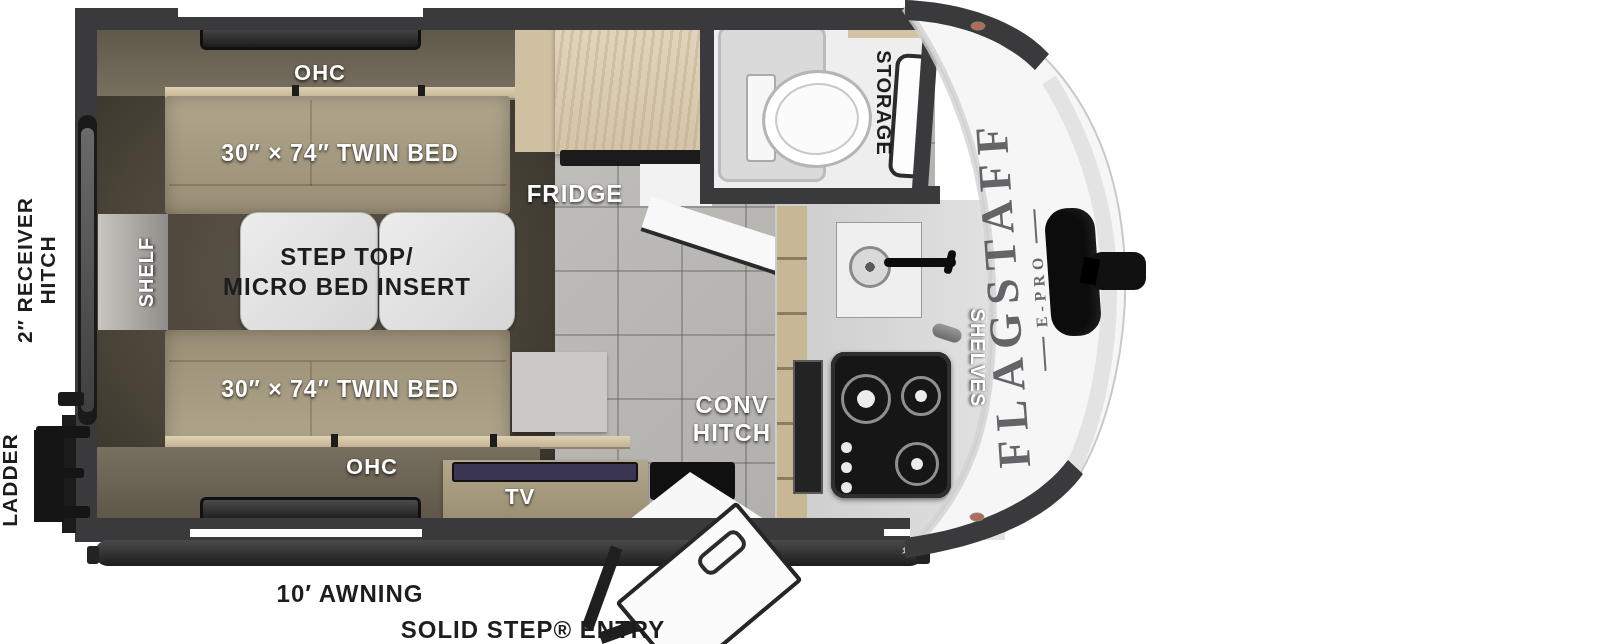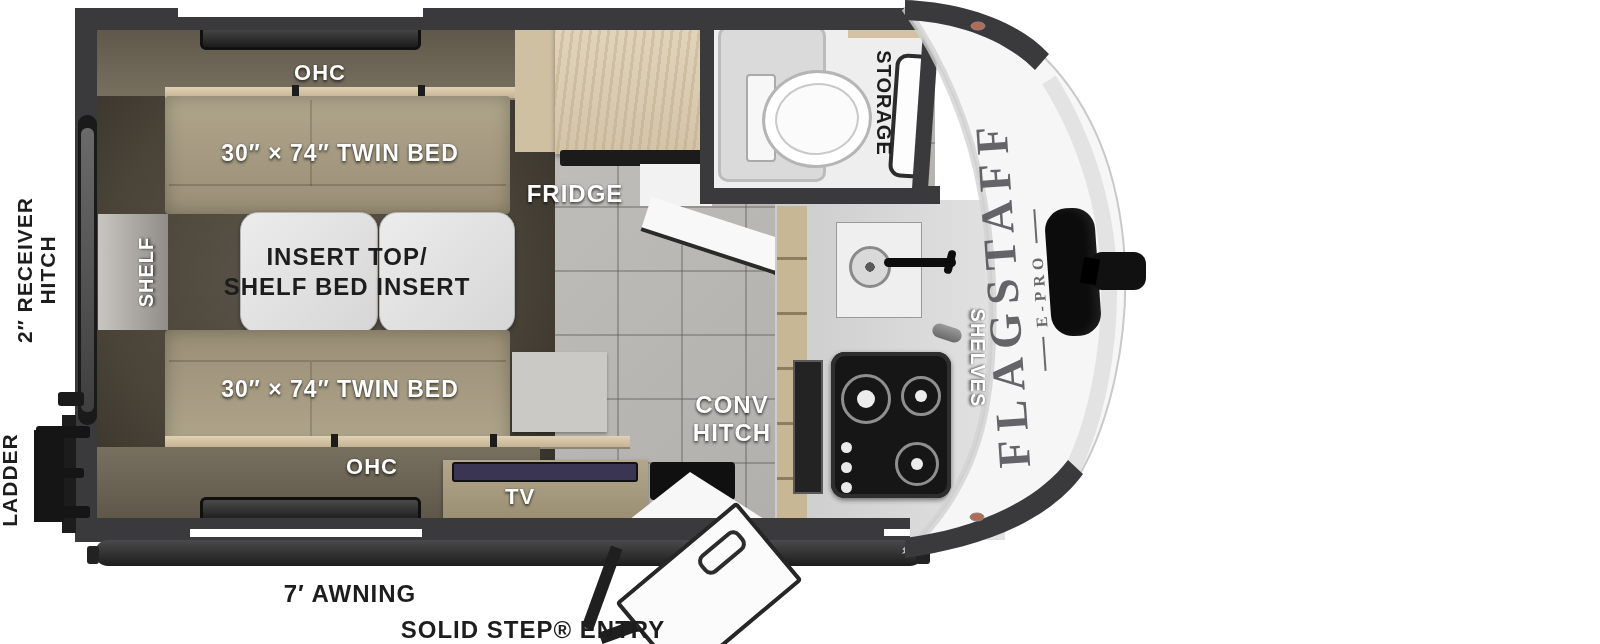--- a/index.html
+++ b/index.html
@@ -183,37 +183,37 @@
   </svg>
 
   <div class="a" style="left:1048px;top:208px;width:50px;height:128px;background:#0c0c0c;border-radius:22px;
               transform:rotate(-4deg);box-shadow:inset -6px 0 10px rgba(255,255,255,.08)"></div>
   <div class="a" style="left:1090px;top:252px;width:56px;height:38px;background:#111;border-radius:12px"></div>
   <div class="a" style="left:1082px;top:258px;width:16px;height:26px;background:#000;transform:rotate(10deg)"></div>
 
   <div class="a ctr lblW" style="left:270px;top:60px;width:100px;height:26px;font-size:22px">OHC</div>
   <div class="a ctr lblW" style="left:195px;top:139px;width:290px;height:28px;font-size:23px">30″ × 74″ TWIN BED</div>
   <div class="a ctr lblW" style="left:91px;top:260px;width:110px;height:24px;font-size:20px;transform:rotate(-90deg)">SHELF</div>
-  <div class="a ctr lblD" style="left:217px;top:243px;width:260px;height:28px;font-size:24px">INSERT TOP/</div>
-  <div class="a ctr lblD" style="left:217px;top:273px;width:260px;height:28px;font-size:24px">SHELF BED INSERT</div>
+  <div class="a ctr lblD" style="left:217px;top:243px;width:260px;height:28px;font-size:24px">STEP TOP/</div>
+  <div class="a ctr lblD" style="left:217px;top:273px;width:260px;height:28px;font-size:24px">MICRO BED INSERT</div>
   <div class="a ctr lblW" style="left:195px;top:375px;width:290px;height:28px;font-size:23px">30″ × 74″ TWIN BED</div>
   <div class="a ctr lblW" style="left:322px;top:454px;width:100px;height:26px;font-size:22px">OHC</div>
   <div class="a ctr lblW" style="left:480px;top:484px;width:80px;height:26px;font-size:22px">TV</div>
   <div class="a ctr lblW" style="left:485px;top:180px;width:180px;height:28px;font-size:24px">FRIDGE</div>
   <div class="a ctr lblD" style="left:809px;top:91px;width:150px;height:24px;font-size:20px;transform:rotate(90deg)">STORAGE</div>
   <div class="a ctr lblW" style="left:662px;top:391px;width:140px;height:28px;font-size:24px">CONV</div>
   <div class="a ctr lblW" style="left:662px;top:419px;width:140px;height:28px;font-size:24px">HITCH</div>
   <div class="a ctr lblW" style="left:903px;top:347px;width:150px;height:22px;font-size:20px;transform:rotate(90deg)">SHELVES</div>
 
   <div class="a ctr" style="left:832px;top:255px;width:360px;height:74px;flex-direction:column;transform:rotate(-94deg)">
     <div class="brand-line1">FLAGSTAFF</div>
     <div class="brand-line2">E-PRO</div>
   </div>
 
   <div class="a ctr" style="left:-64px;top:247px;width:200px;height:46px;flex-direction:column;transform:rotate(-90deg)">
     <div class="lblD" style="font-size:21px;line-height:23px">2″ RECEIVER</div>
     <div class="lblD" style="font-size:21px;line-height:23px">HITCH</div>
   </div>
   <div class="a ctr lblD" style="left:-65px;top:468px;width:150px;height:24px;font-size:21px;transform:rotate(-90deg)">LADDER</div>
-  <div class="a ctr lblD" style="left:230px;top:580px;width:240px;height:28px;font-size:24px">7′ AWNING</div>
+  <div class="a ctr lblD" style="left:230px;top:580px;width:240px;height:28px;font-size:24px">10′ AWNING</div>
   <div class="a ctr lblD" style="left:383px;top:616px;width:300px;height:28px;font-size:24px">SOLID STEP® ENTRY</div>
 
 </div>
 
 </body></html>

